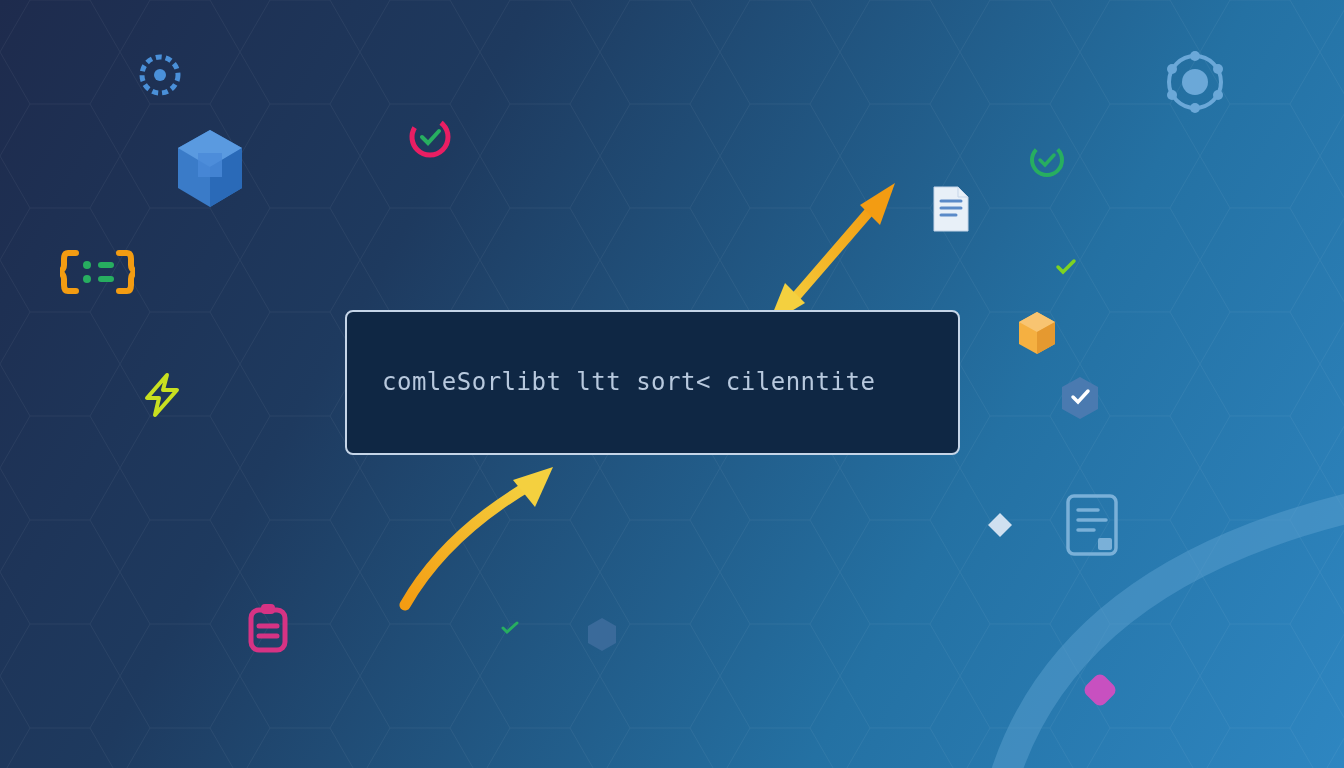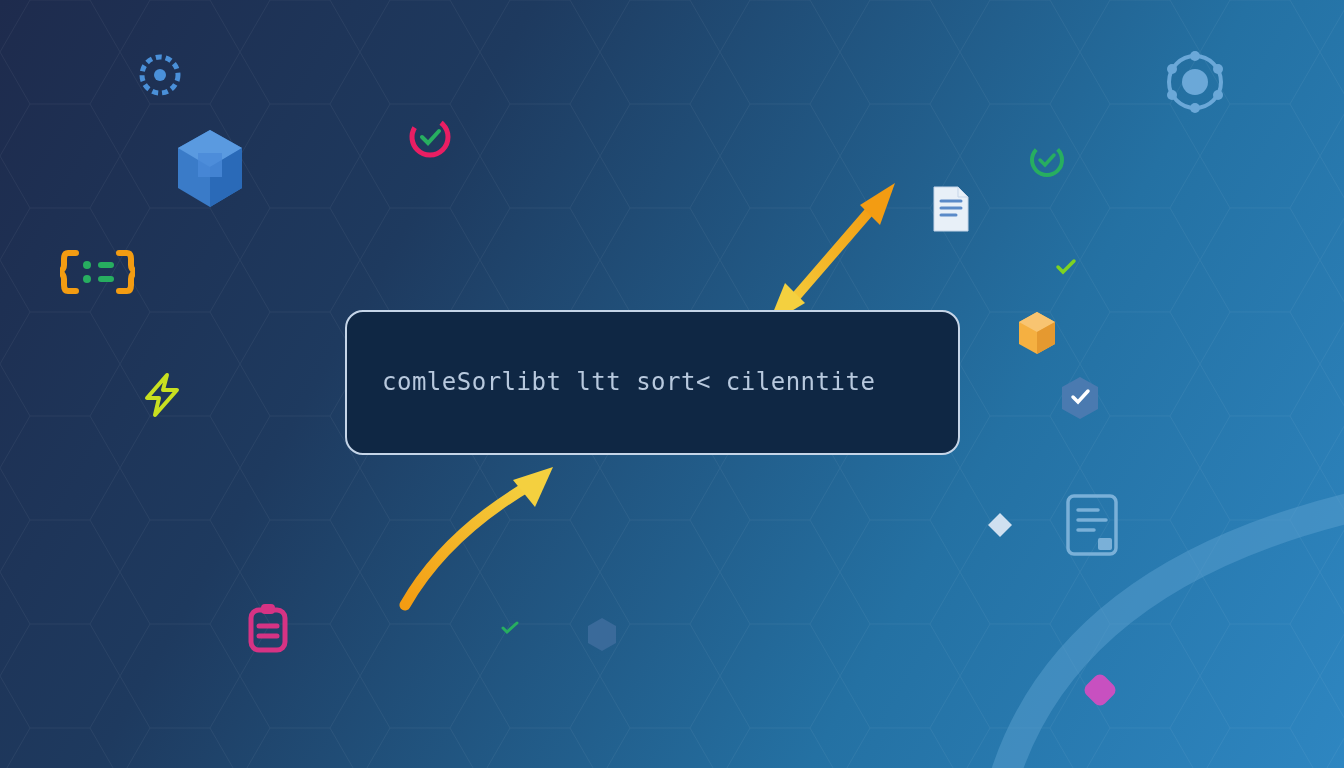--- a/index.html
+++ b/index.html
@@ -25,21 +25,21 @@
     }
     
     .code-box {
       position: absolute;
       left: 345px;
       top: 310px;
       width: 615px;
       height: 145px;
       background: #0f2744;
       border: 2px solid #c5d5e8;
-      border-radius: 18px;
+      border-radius: 8px;
       padding: 30px 35px;
       display: flex;
       flex-direction: column;
       justify-content: center;
     }
     
     .code-line {
       color: #b8c9de;
       font-size: 24px;
       font-family: 'Consolas', 'Monaco', monospace;

